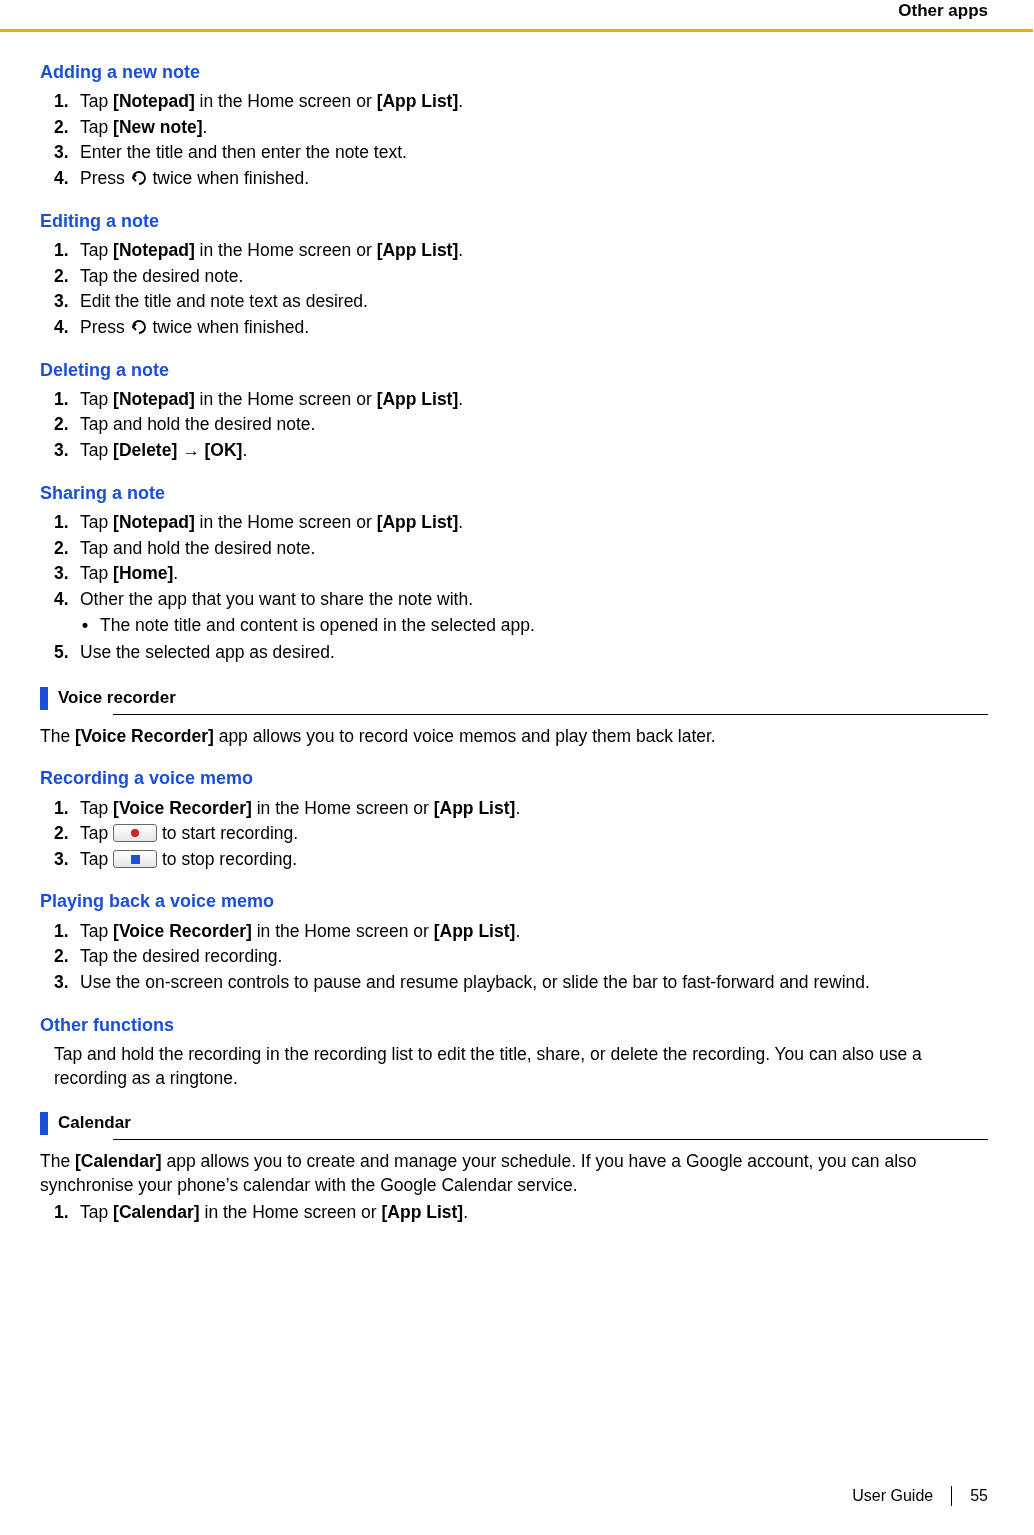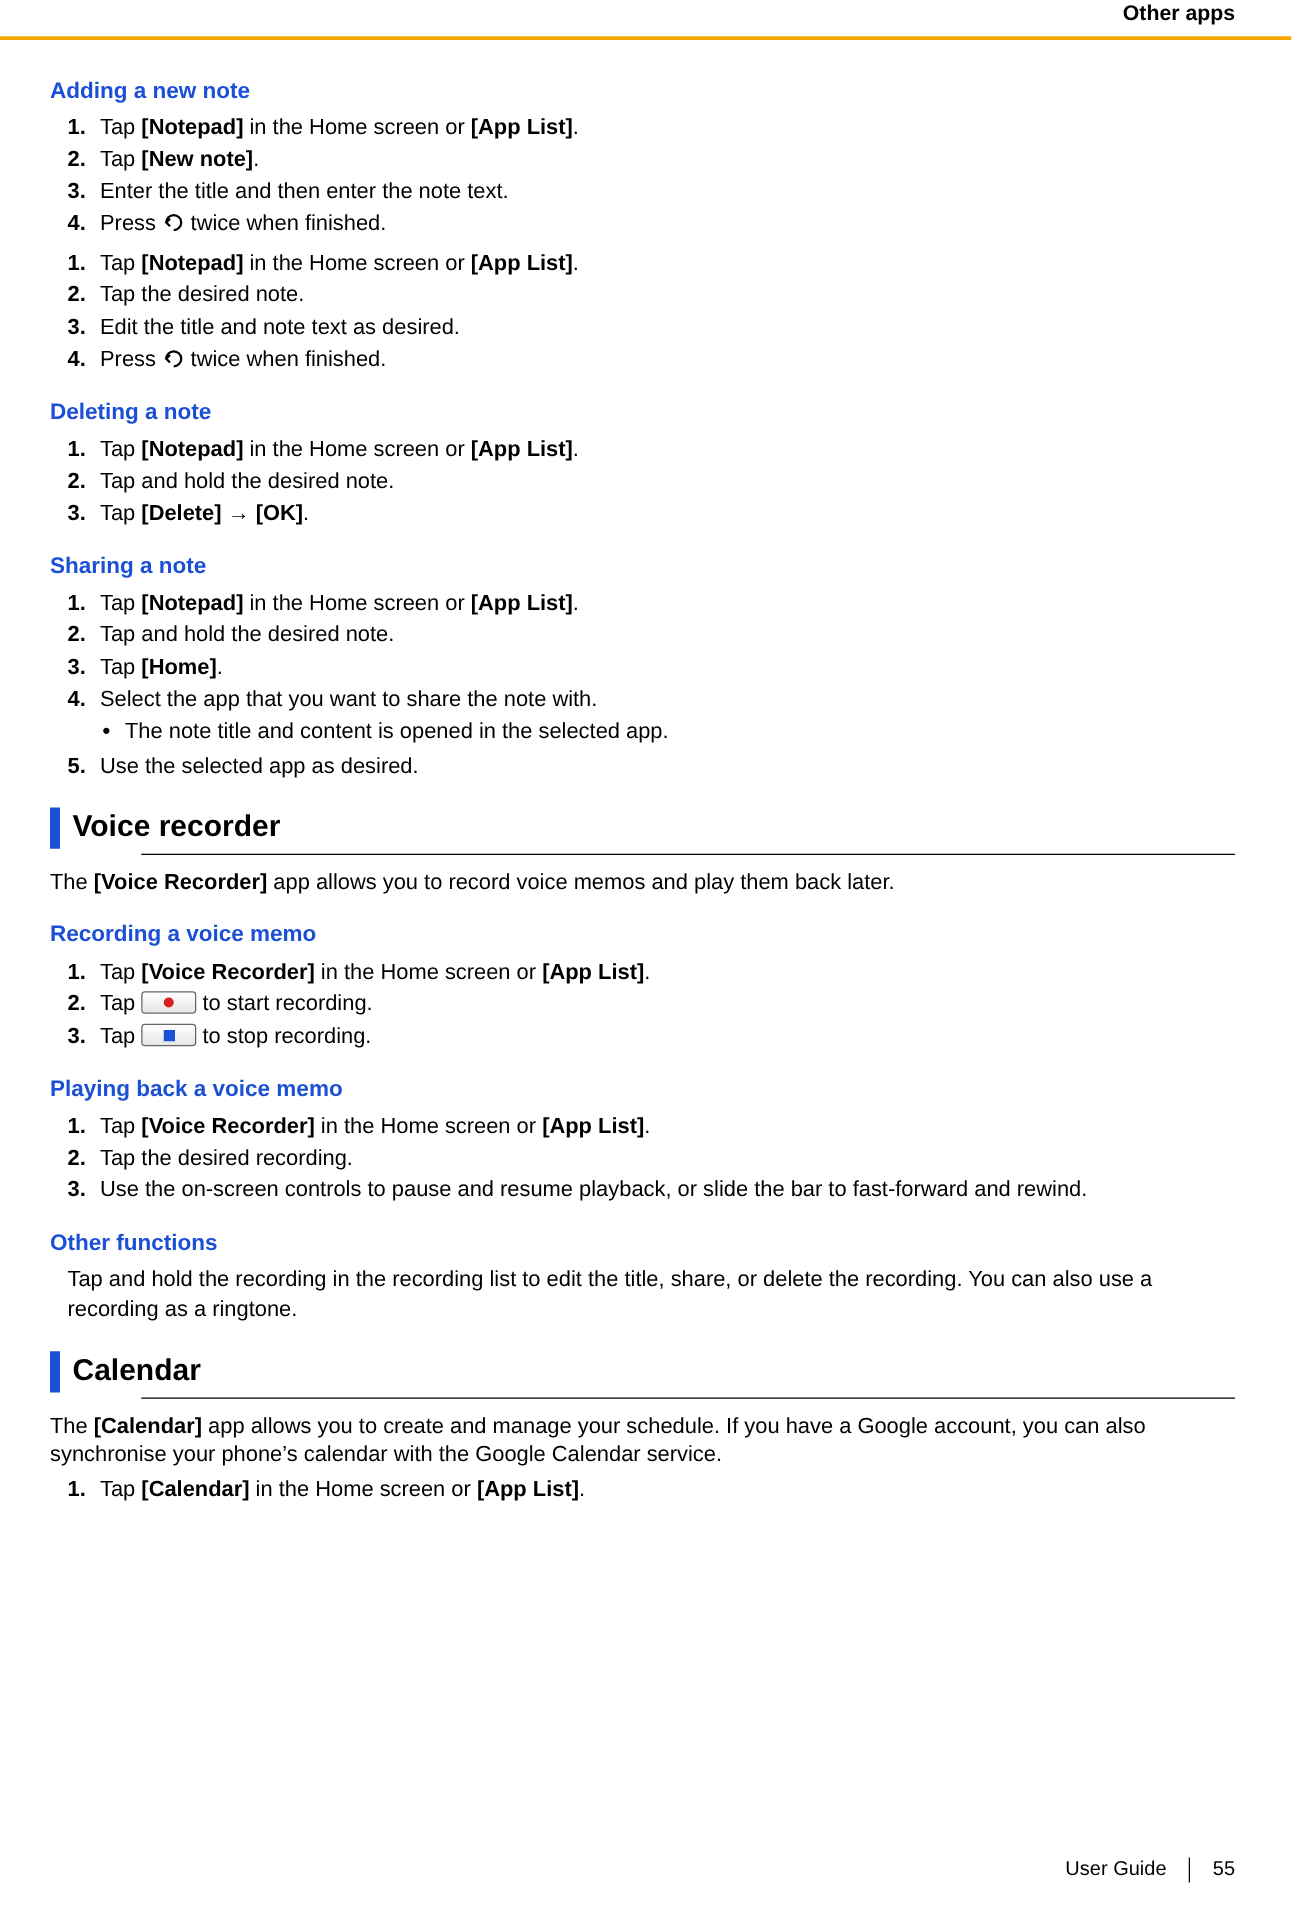--- a/index.html
+++ b/index.html
@@ -33,21 +33,21 @@
   .content {
     padding-left: 40px;
   }
   h4.sub {
     color: #1a4fd6;
     font-weight: bold;
     font-size: 18px;
     margin: 18px 0 6px 0;
   }
   h3.major {
-    font-size: 24px;
+    font-size: 17px;
     font-weight: bold;
     margin: 22px 0 4px 0;
     display: flex;
     align-items: stretch;
   }
   h3.major .bar {
     display: inline-block;
     width: 8px;
     background: #1a4fd6;
     margin-right: 10px;
@@ -182,20 +182,21 @@
           <span class="num">4.</span>
         <span class="body">
           <span>Press </span><span class="back-icon"><svg viewBox="0 0 18 18">
                 <path d="M3 9 A6 6 0 1 1 9 15" fill="none" stroke="#000" stroke-width="1.8"></path>
                 <path d="M6 6 L3 9 L6 12" fill="none" stroke="#000" stroke-width="1.8"></path>
               </svg></span><span> twice when finished.</span>
         </span>
         </li>
     </ol>
 
+    <h4 class="sub">Editing a note</h4>
     <ol class="steps">
       <li>
           <span class="num">1.</span>
         <span class="body">
           <span>Tap </span><b>[Notepad]</b><span> in the Home screen or </span><b>[App List]</b><span>.</span>
         </span>
         </li>
       <li>
           <span class="num">2.</span>
         <span class="body">Tap the desired note.</span>
@@ -249,21 +250,21 @@
         </li>
       <li>
           <span class="num">3.</span>
         <span class="body">
           <span>Tap </span><b>[Home]</b><span>.</span>
         </span>
         </li>
       <li>
           <span class="num">4.</span>
         <span class="body">
-          <span>Select the app that you want to share the note with.</span>
+          <span>Other the app that you want to share the note with.</span>
           <ul class="sub-bullet">
             <li>
                 <span class="dot">•</span>
               <span>The note title and content is opened in the selected app.</span>
               </li>
           </ul>
         </span>
         </li>
       <li>
           <span class="num">5.</span>

